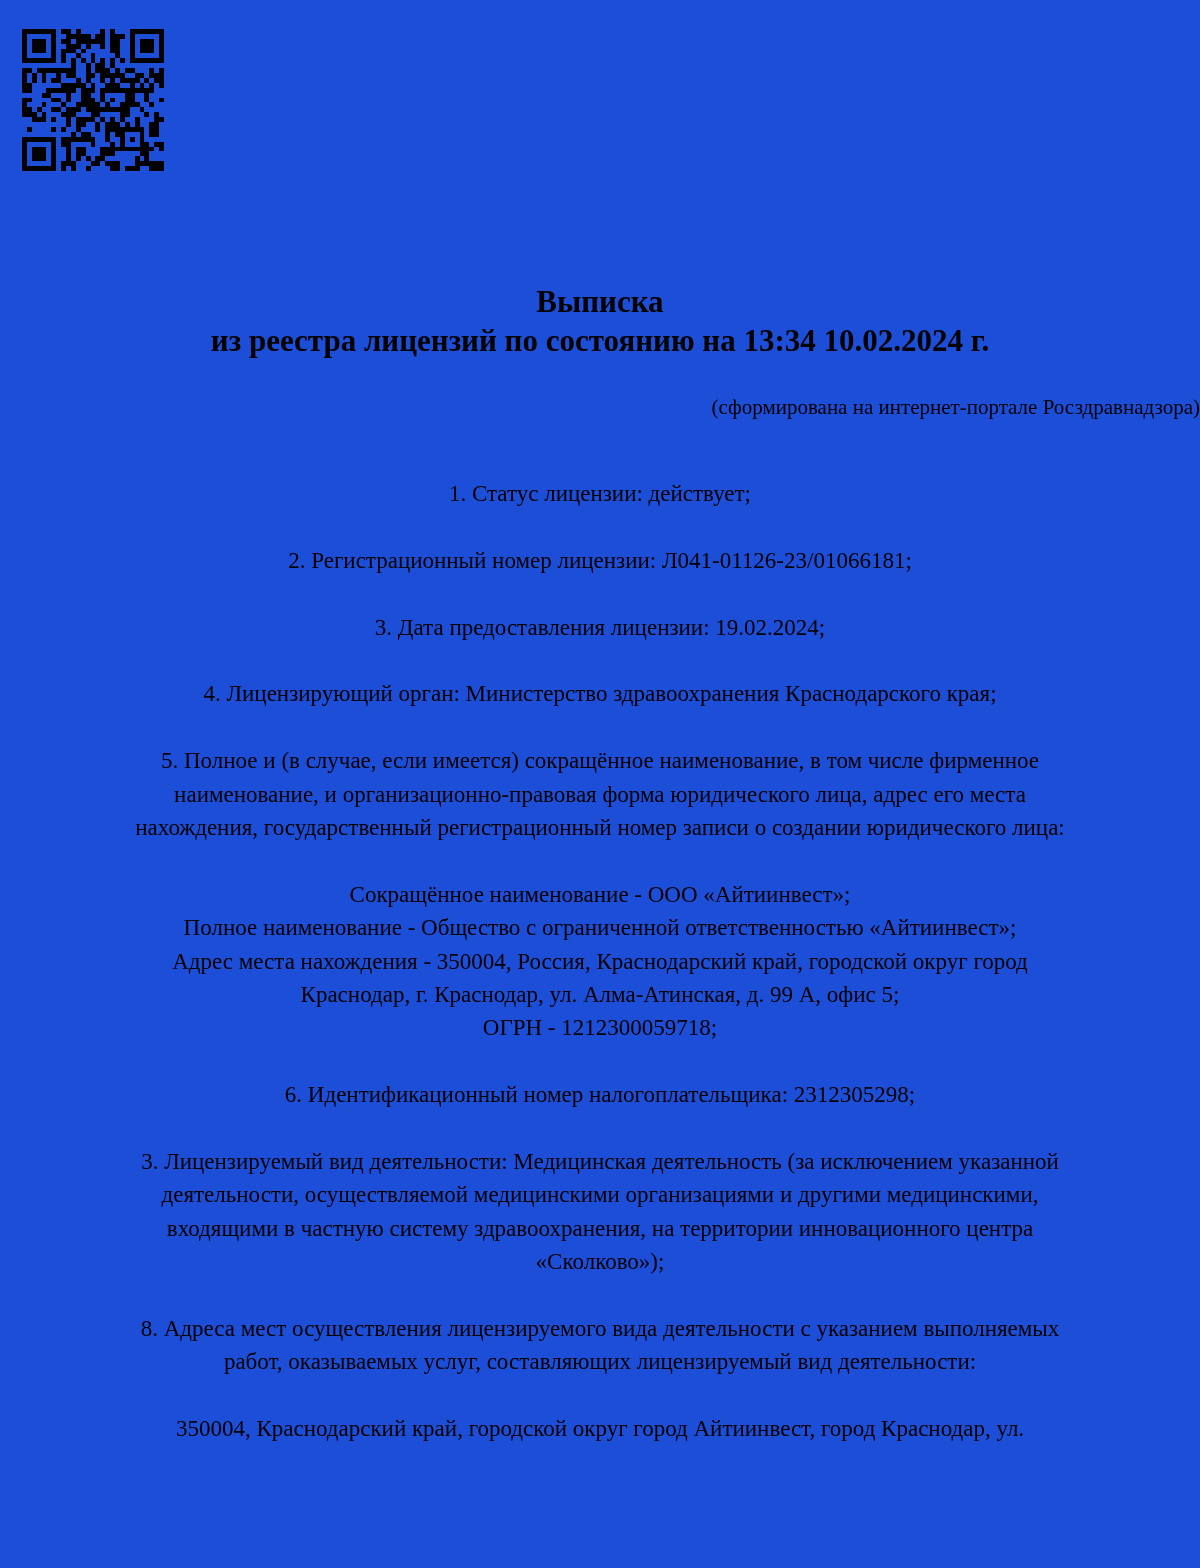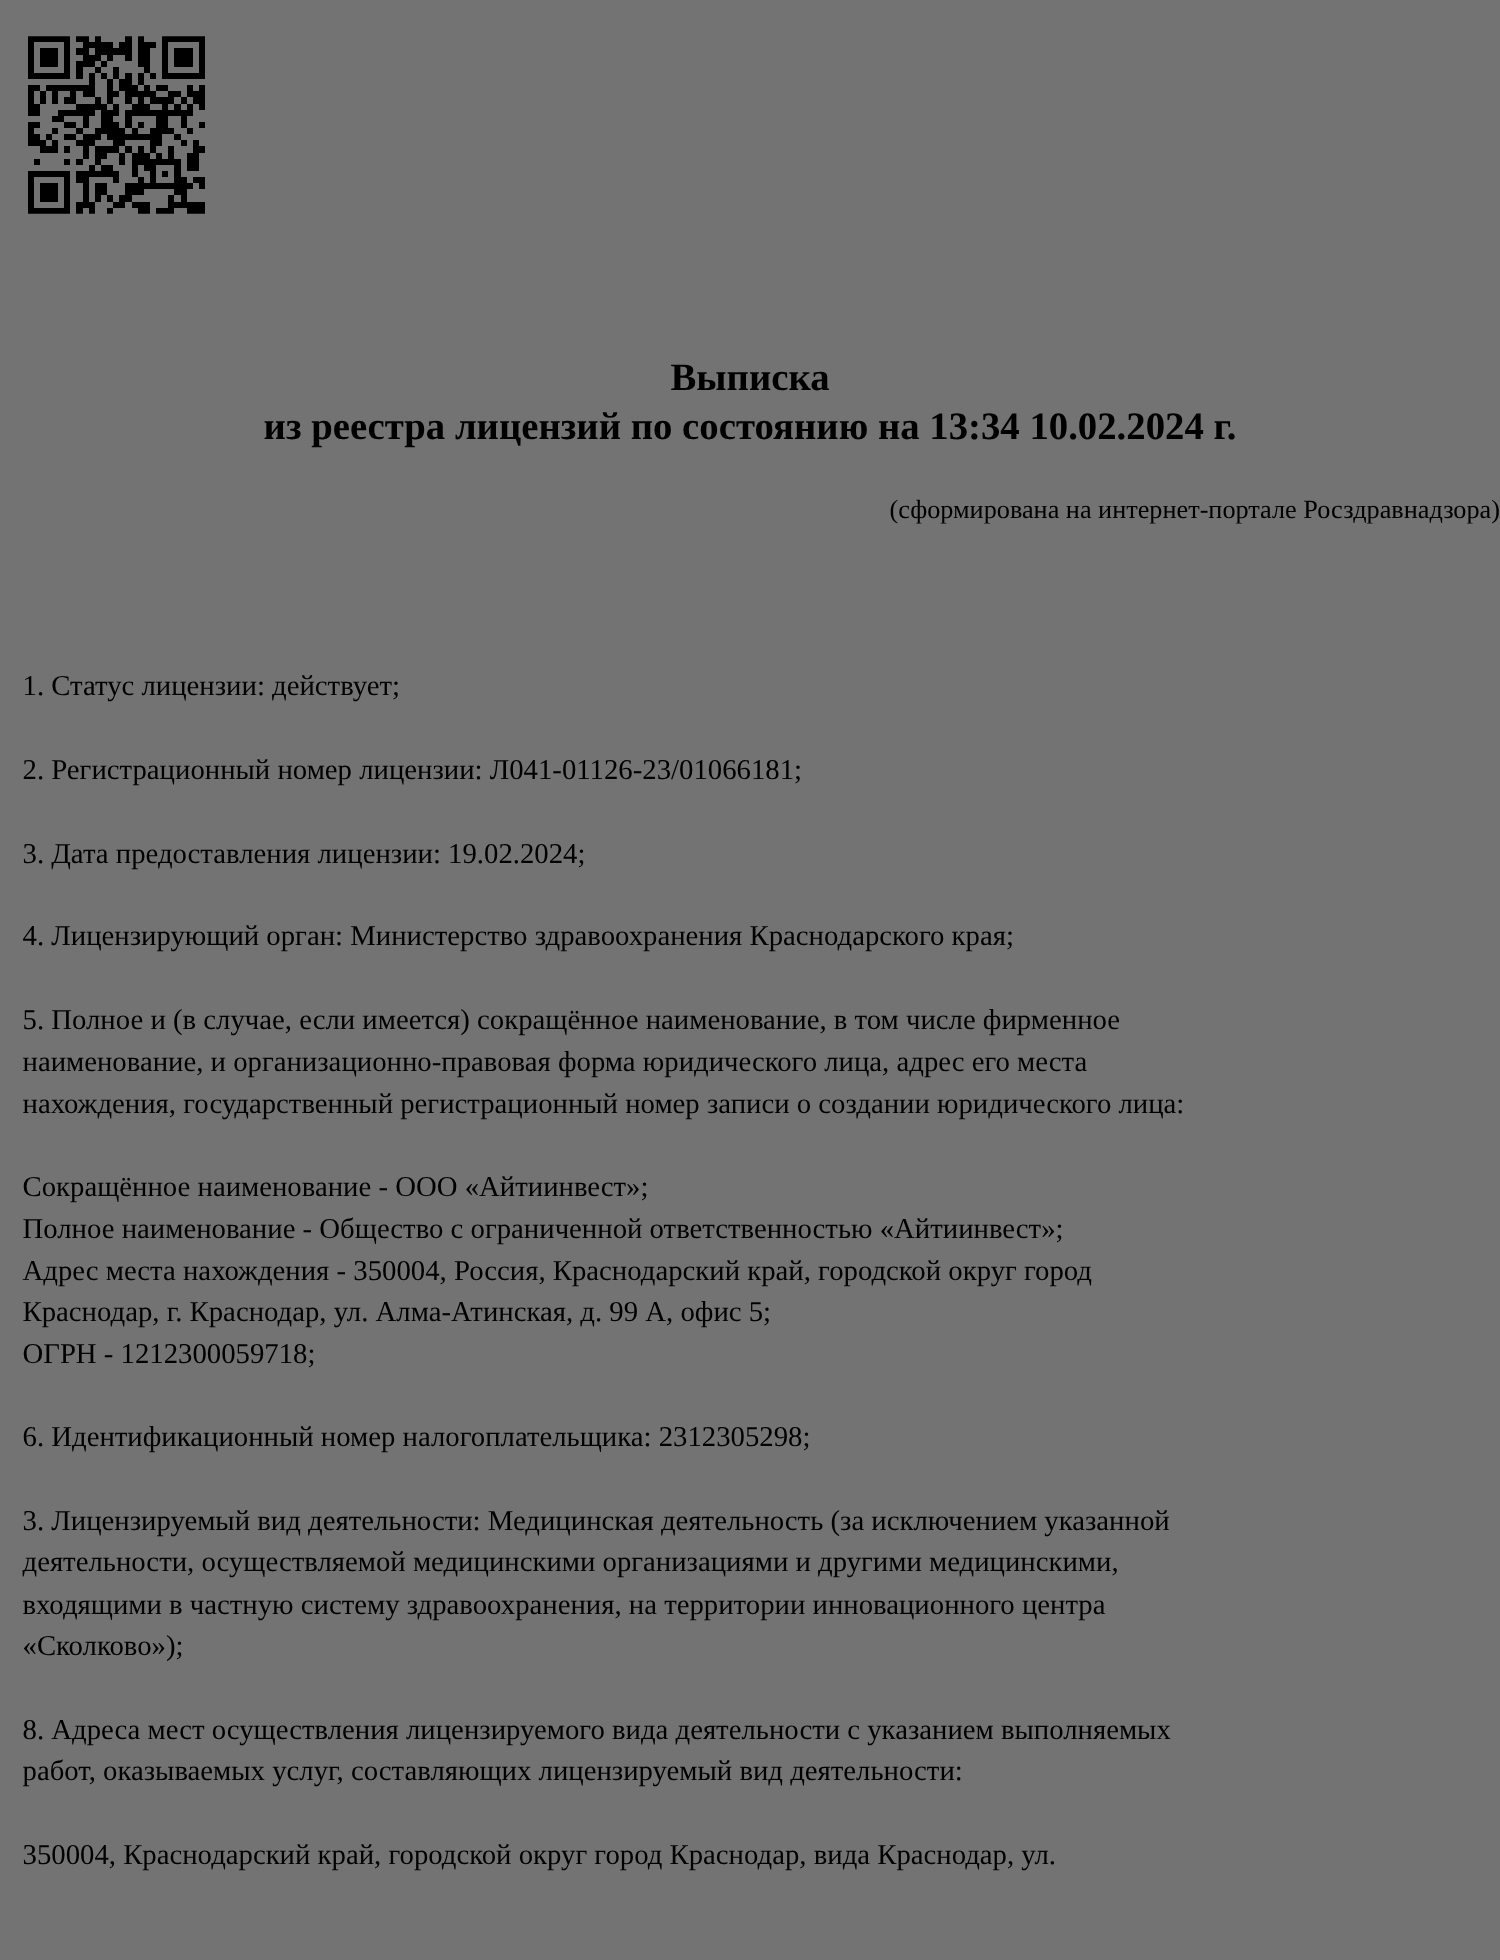--- a/index.html
+++ b/index.html
@@ -1,20 +1,20 @@
 <!DOCTYPE html>
 <html><head>
 <meta charset="utf-8">
 <style>
   html, body { margin: 0; padding: 0; background: #ffffff; }
   .page {
     position: relative;
     width: 1200px;
     height: 1568px;
-    background: #737373;
+    background: #1d4ed8;
     color: #000000;
     font-family: "Liberation Serif", "DejaVu Serif", serif;
     overflow: hidden;
   }
   .qr {
     position: absolute;
     left: 22px;
     top: 29px;
     width: 142px;
     height: 142px;
@@ -27,23 +27,24 @@
     font-size: 31px;
     line-height: 39px;
   }
   .note {
     margin-top: 34px;
     text-align: right;
     font-size: 21px;
     line-height: 26px;
   }
   .doc-body {
-    margin-top: 112px;
+    margin-top: 57px;
     padding: 0 18px;
     font-size: 23px;
+    text-align: center;
   }
   .para { margin: 0 0 33.4px 0; }
   .line { line-height: 33.4px; white-space: nowrap; }
 </style>
 </head>
 <body>
 
 <div class="page">
 
   <div class="qr">
@@ -528,17 +529,17 @@
         <div class="line">3. Лицензируемый вид деятельности: Медицинская деятельность (за исключением указанной</div>
         <div class="line">деятельности, осуществляемой медицинскими организациями и другими медицинскими,</div>
         <div class="line">входящими в частную систему здравоохранения, на территории инновационного центра</div>
         <div class="line">«Сколково»);</div>
       </div>
       <div class="para">
         <div class="line">8. Адреса мест осуществления лицензируемого вида деятельности с указанием выполняемых</div>
         <div class="line">работ, оказываемых услуг, составляющих лицензируемый вид деятельности:</div>
       </div>
       <div class="para">
-        <div class="line">350004, Краснодарский край, городской округ город Краснодар, вида Краснодар, ул.</div>
+        <div class="line">350004, Краснодарский край, городской округ город Айтиинвест, город Краснодар, ул.</div>
       </div>
     </div>
 
 </div>
 
 </body></html>

